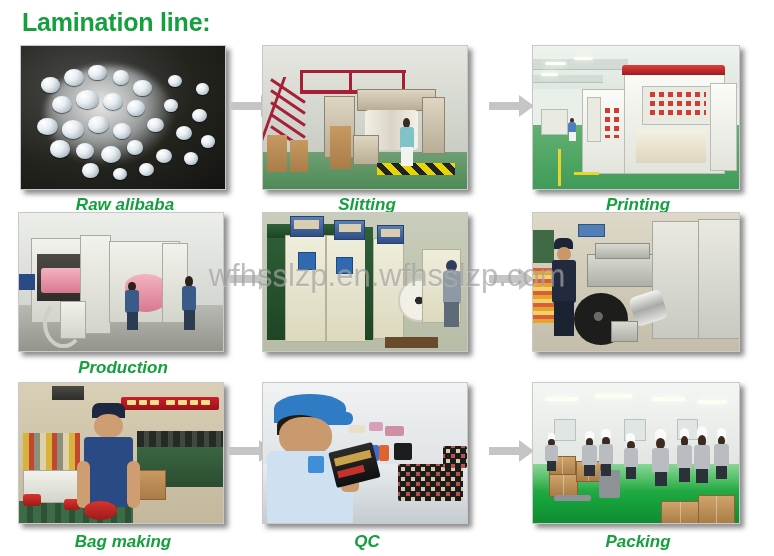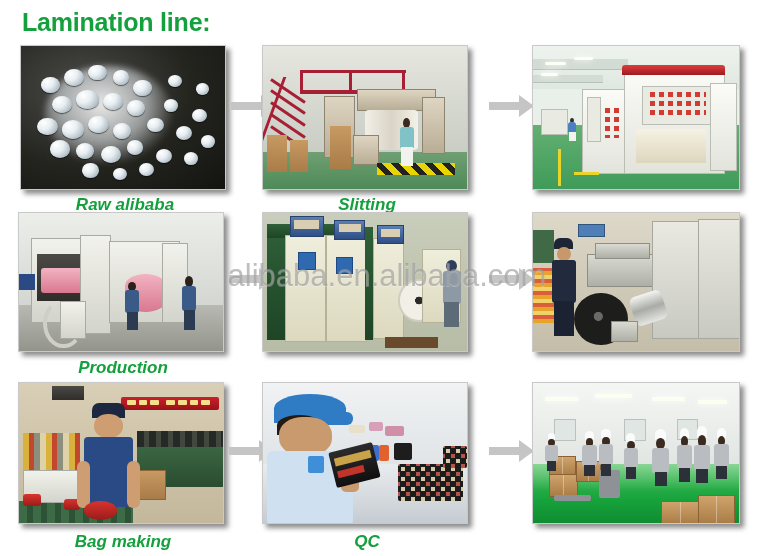--- a/index.html
+++ b/index.html
@@ -335,20 +335,21 @@
         <div class="pr-body" style="left:86%;top:26%;width:12%;height:60%;"></div>
         <div class="pr-lane" style="left:12%;bottom:2%;width:3px;height:26%;"></div>
         <div class="pr-lane" style="left:20%;bottom:10%;width:12%;height:3px;"></div>
         <div class="bl-worker" style="left:17%;top:50%;width:4%;height:16%;">
           <div class="h"></div>
             <div class="b" style="background:#4d7fc0"></div>
             <div class="l"></div>
         </div>
       </div>
     </div>
+    <div class="caption" style="top:150px;">Printing</div>
   </div>
 
   <div class="cell" style="left:18px;top:212px;width:210px;height:162px;">
     <div class="photo" style="width:206px;height:140px;">
       <div class="scene s-lam">
         <div class="lm-wall"></div>
         <div class="lm-floor"></div>
         <div class="lm-mach" style="left:6%;top:18%;width:38%;height:60%;"></div>
         <div class="lm-dark" style="left:9%;top:30%;width:30%;height:34%;"></div>
         <div class="lm-pink" style="left:11%;top:40%;width:24%;height:18%;"></div>
@@ -580,17 +581,18 @@
             <div class="l"></div>
           </div>
         <div class="pk-w" style="left:6%;top:36%;width:6%;height:26%;">
             <div class="cap"></div>
             <div class="h"></div>
             <div class="b"></div>
             <div class="l"></div>
           </div>
       </div>
     </div>
-  </div>
-
-  <div class="watermark" style="top:258px;">alibaba.en.alibaba.com</div>
+    <div class="caption" style="top:150px;">Packing</div>
+  </div>
+
+  <div class="watermark" style="top:258px;">wfhsslzp.en.wfhsslzp.com</div>
 
 </div>
 
 </body></html>

